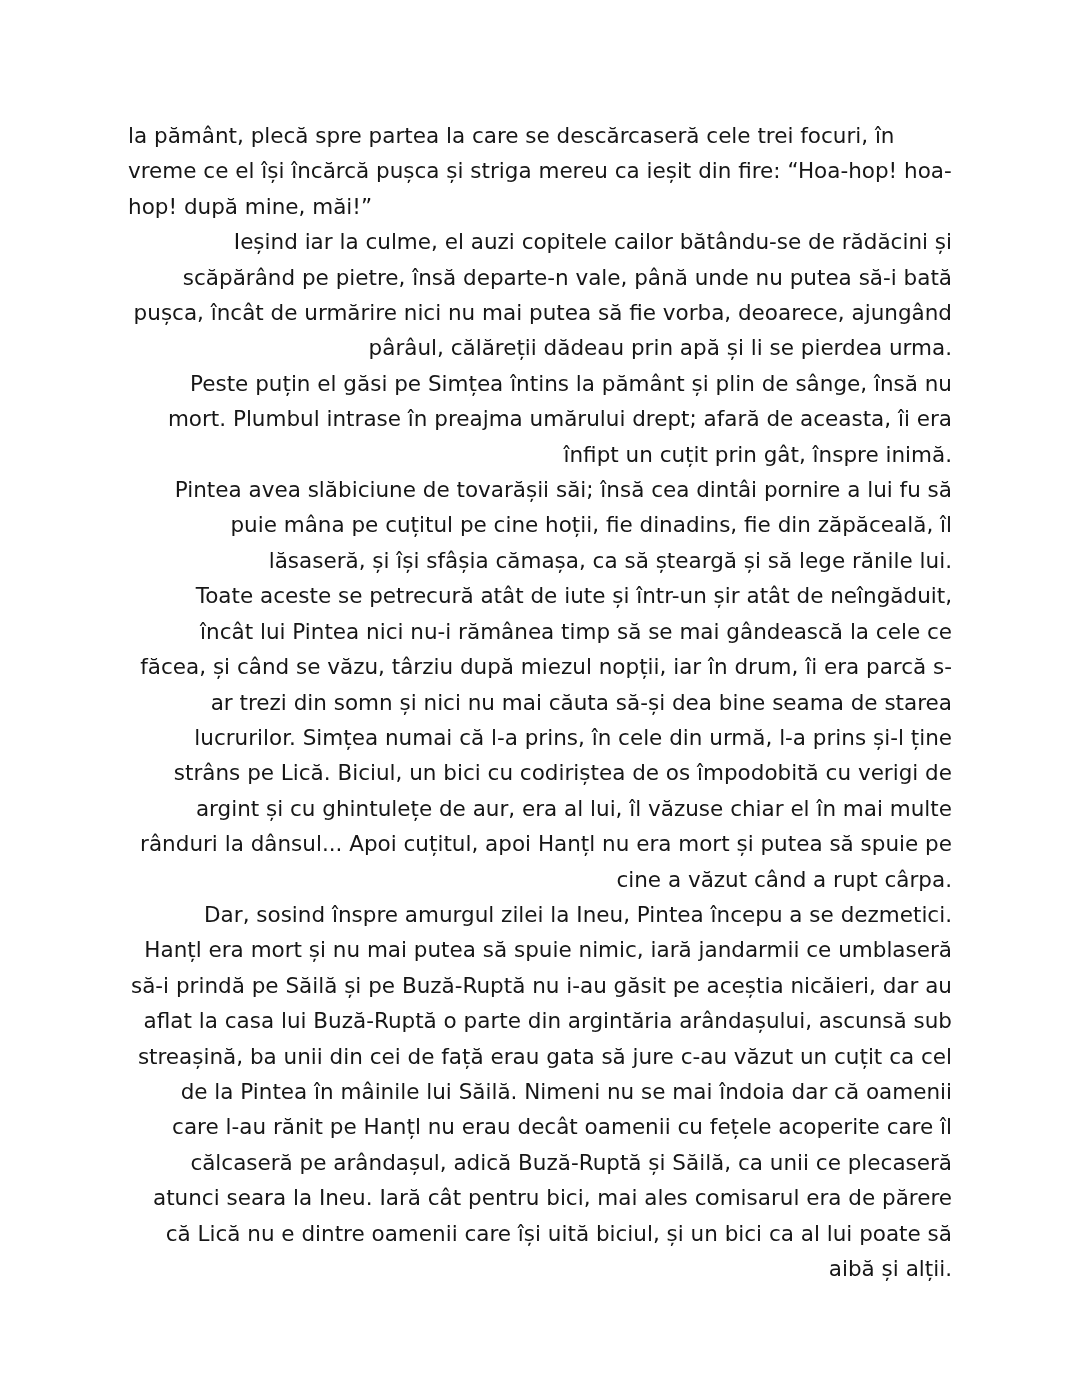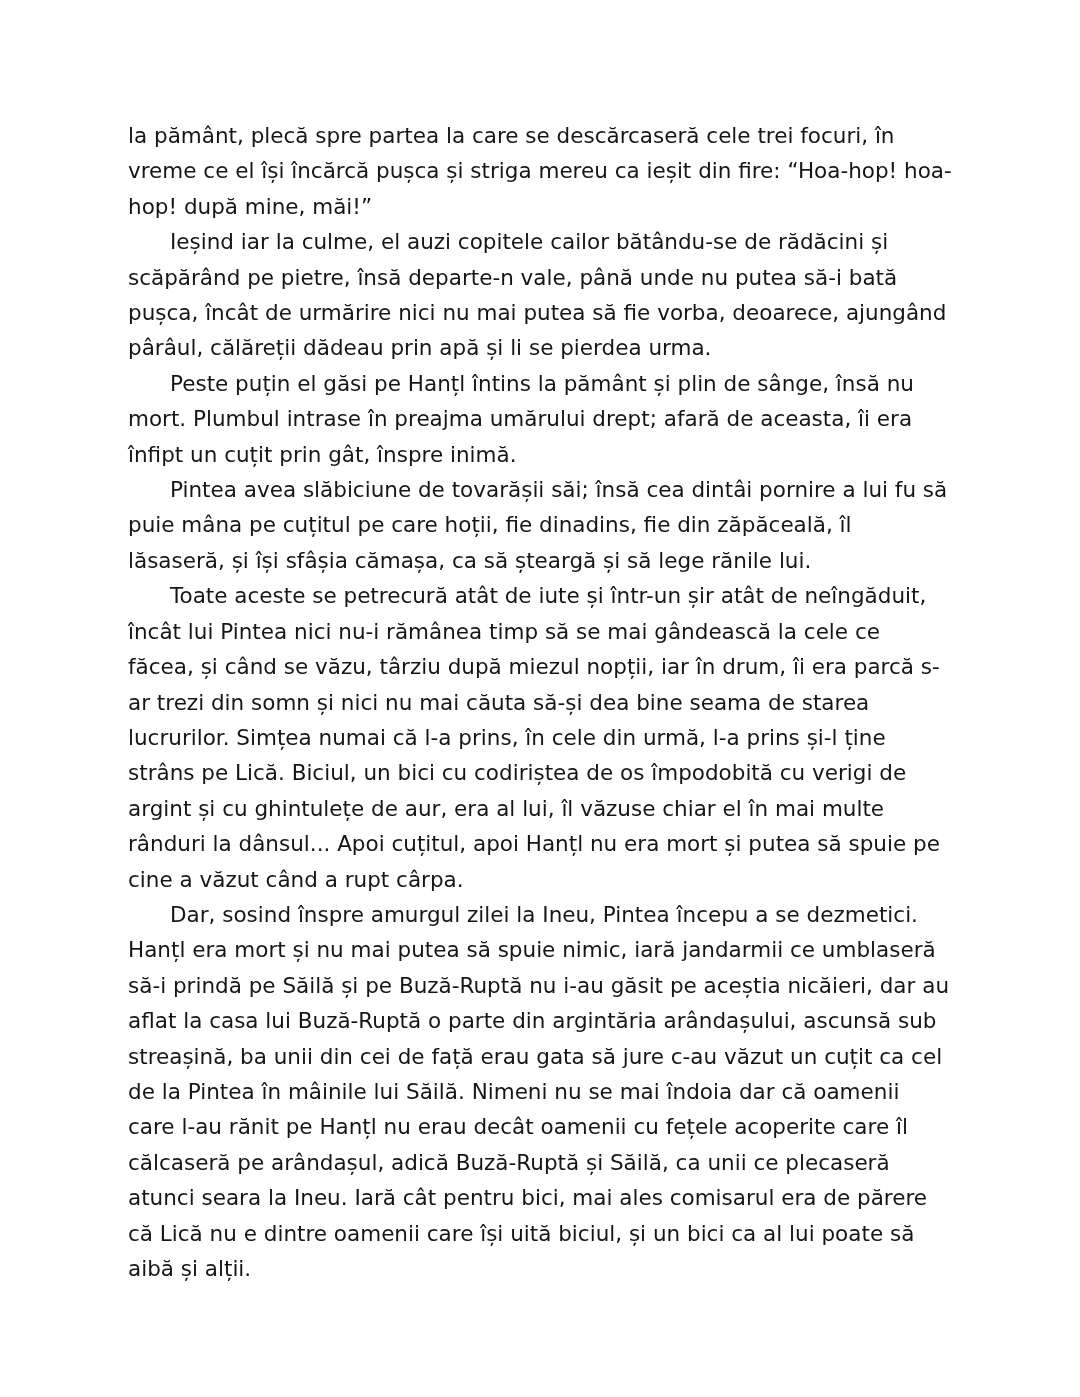--- a/index.html
+++ b/index.html
@@ -26,27 +26,28 @@
     text-align: left;
     color: #161616;
     -webkit-font-smoothing: antialiased;
   }
   .body-text p {
     margin: 0;
     text-indent: 0;
   }
   .body-text p.indent {
     text-indent: 42px;
+    text-align: right;
   }
 </style>
 </head>
 <body>
 
 <div class="page">
   <div class="body-text">
     <p class="">la pământ, plecă spre partea la care se descărcaseră cele trei focuri, în vreme ce el își încărcă pușca și striga mereu ca ieșit din fire: “Hoa-hop! hoa-hop! după mine, măi!”</p>
     <p class="indent">Ieșind iar la culme, el auzi copitele cailor bătându-se de rădăcini și scăpărând pe pietre, însă departe-n vale, până unde nu putea să-i bată pușca, încât de urmărire nici nu mai putea să fie vorba, deoarece, ajungând pârâul, călăreții dădeau prin apă și li se pierdea urma.</p>
-    <p class="indent">Peste puțin el găsi pe Hanțl întins la pământ și plin de sânge, însă nu mort. Plumbul intrase în preajma umărului drept; afară de aceasta, îi era înfipt un cuțit prin gât, înspre inimă.</p>
-    <p class="indent">Pintea avea slăbiciune de tovarășii săi; însă cea dintâi pornire a lui fu să puie mâna pe cuțitul pe care hoții, fie dinadins, fie din zăpăceală, îl lăsaseră, și își sfâșia cămașa, ca să șteargă și să lege rănile lui.</p>
+    <p class="indent">Peste puțin el găsi pe Simțea întins la pământ și plin de sânge, însă nu mort. Plumbul intrase în preajma umărului drept; afară de aceasta, îi era înfipt un cuțit prin gât, înspre inimă.</p>
+    <p class="indent">Pintea avea slăbiciune de tovarășii săi; însă cea dintâi pornire a lui fu să puie mâna pe cuțitul pe cine hoții, fie dinadins, fie din zăpăceală, îl lăsaseră, și își sfâșia cămașa, ca să șteargă și să lege rănile lui.</p>
     <p class="indent">Toate aceste se petrecură atât de iute și într-un șir atât de neîngăduit, încât lui Pintea nici nu-i rămânea timp să se mai gândească la cele ce făcea, și când se văzu, târziu după miezul nopții, iar în drum, îi era parcă s-ar trezi din somn și nici nu mai căuta să-și dea bine seama de starea lucrurilor. Simțea numai că l-a prins, în cele din urmă, l-a prins și-l ține strâns pe Lică. Biciul, un bici cu codiriștea de os împodobită cu verigi de argint și cu ghintulețe de aur, era al lui, îl văzuse chiar el în mai multe rânduri la dânsul... Apoi cuțitul, apoi Hanțl nu era mort și putea să spuie pe cine a văzut când a rupt cârpa.</p>
     <p class="indent">Dar, sosind înspre amurgul zilei la Ineu, Pintea începu a se dezmetici. Hanțl era mort și nu mai putea să spuie nimic, iară jandarmii ce umblaseră să-i prindă pe Săilă și pe Buză-Ruptă nu i-au găsit pe aceștia nicăieri, dar au aflat la casa lui Buză-Ruptă o parte din argintăria arândașului, ascunsă sub streașină, ba unii din cei de față erau gata să jure c-au văzut un cuțit ca cel de la Pintea în mâinile lui Săilă. Nimeni nu se mai îndoia dar că oamenii care l-au rănit pe Hanțl nu erau decât oamenii cu fețele acoperite care îl călcaseră pe arândașul, adică Buză-Ruptă și Săilă, ca unii ce plecaseră atunci seara la Ineu. Iară cât pentru bici, mai ales comisarul era de părere că Lică nu e dintre oamenii care își uită biciul, și un bici ca al lui poate să aibă și alții.</p>
   </div>
 </div>
 
 </body></html>

